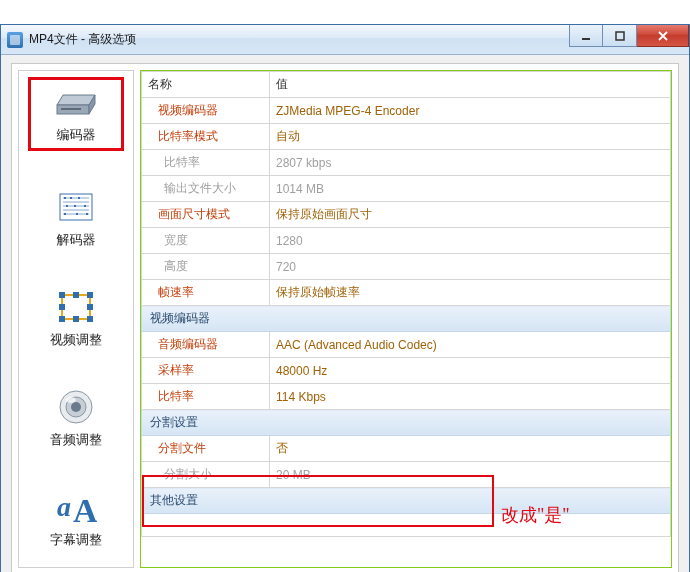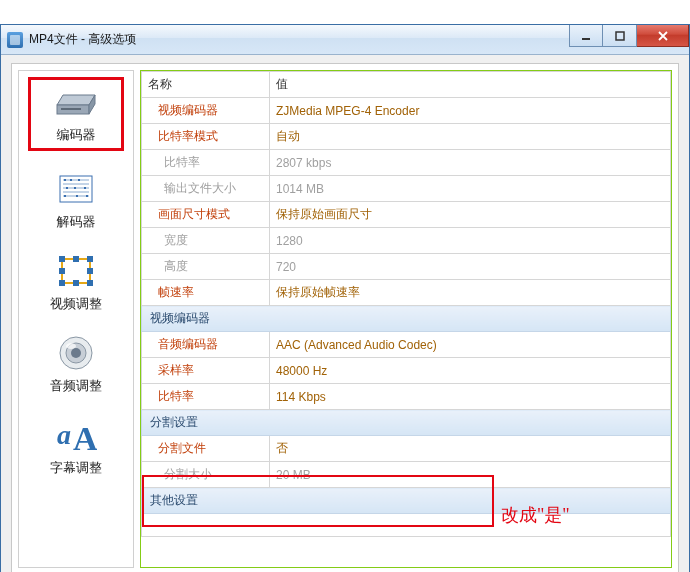--- a/index.html
+++ b/index.html
@@ -82,21 +82,21 @@
   }
 
   
   .sidebar {
     width:116px;
     border:1px solid #d0d0d0;
     padding:6px 19px;
     background:#fff;
     display:flex;
     flex-direction:column;
-    gap:14px;
+    gap:32px;
     align-items:center;
     overflow:hidden;
   }
   .side-item {
     width:96px;
     text-align:center;
     display:flex; flex-direction:column; align-items:center;
     gap:4px;
     padding:4px 0 2px 0;
     cursor:pointer;

